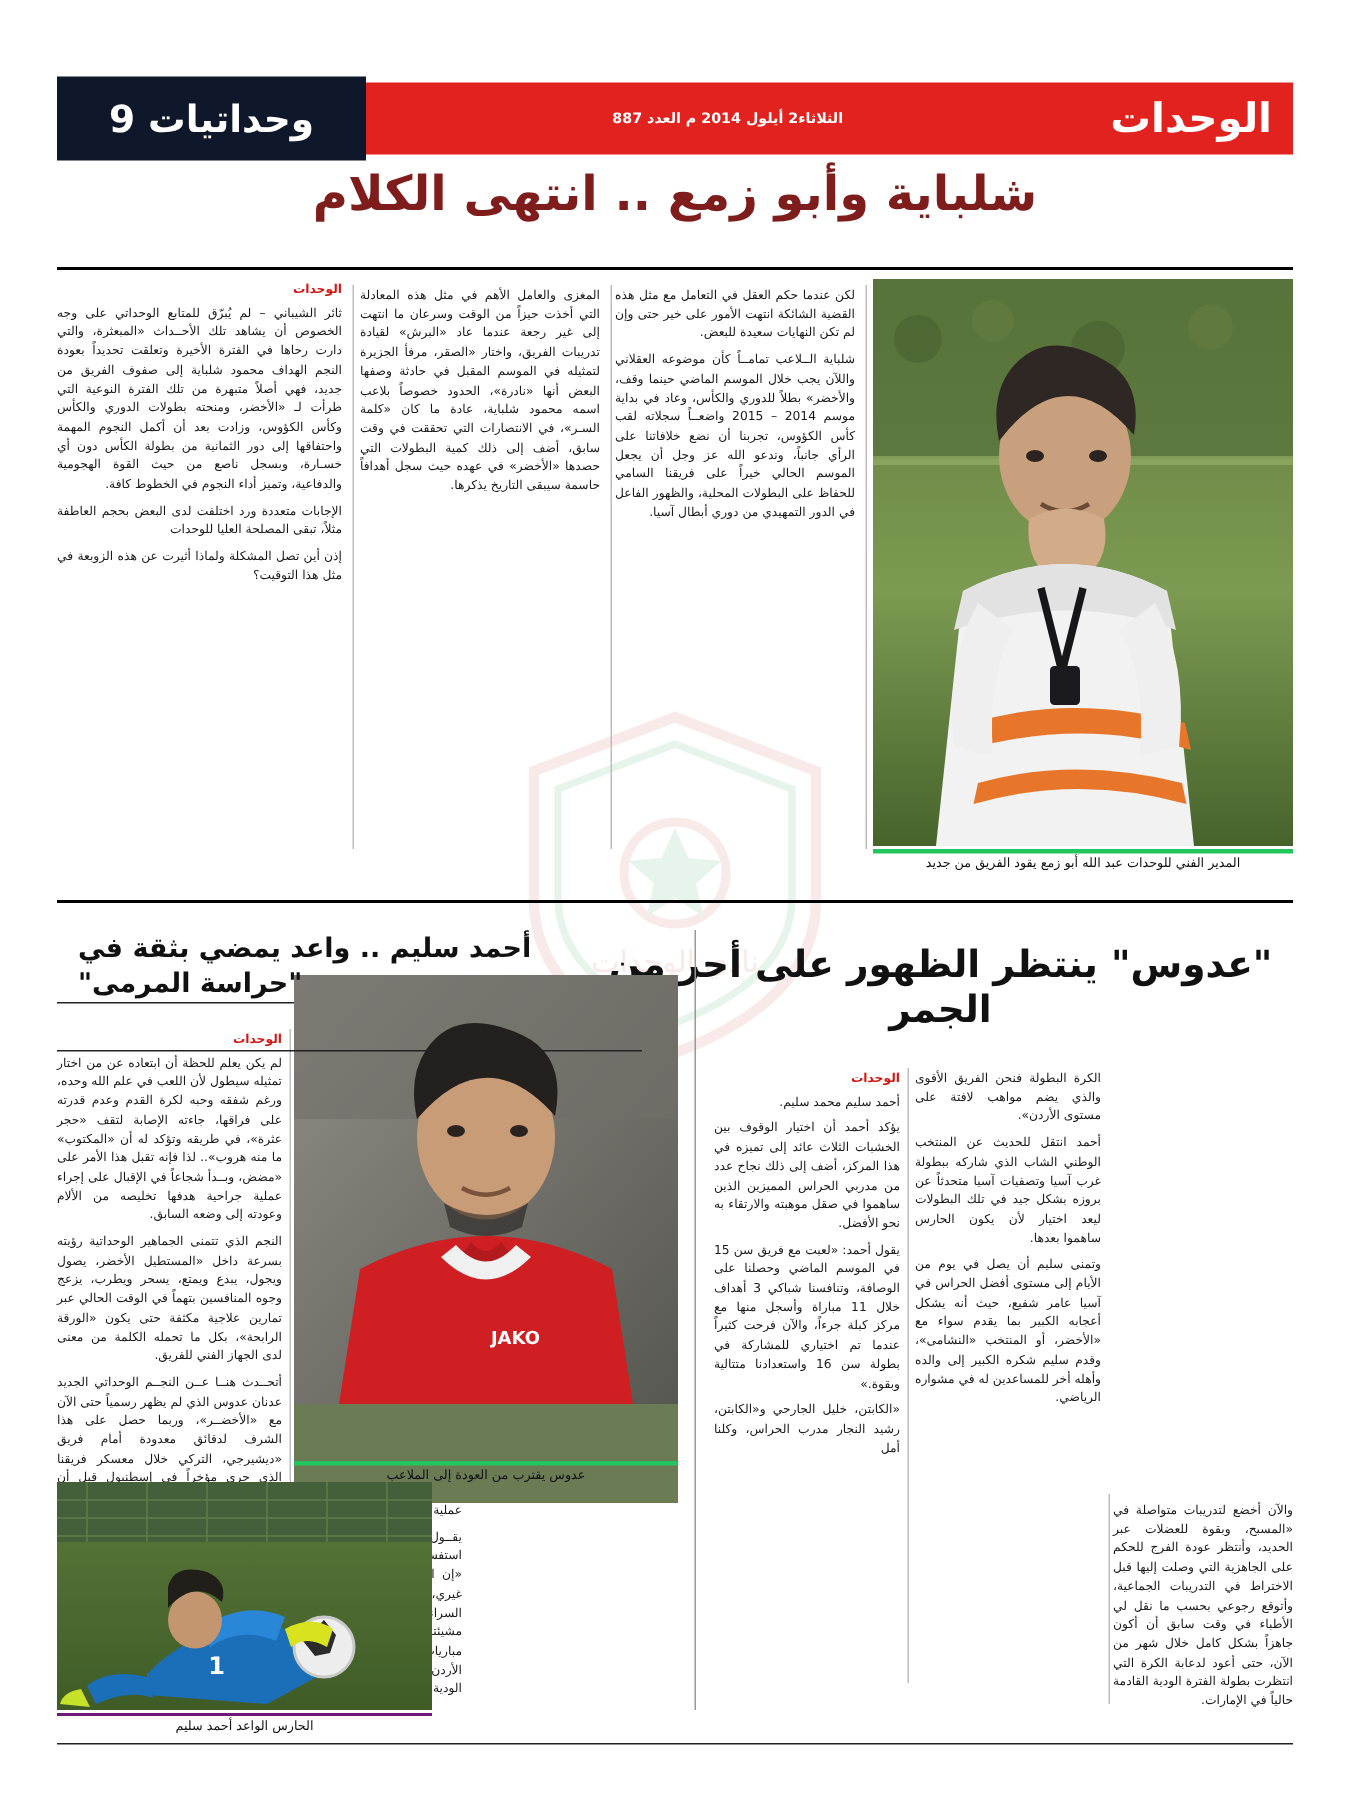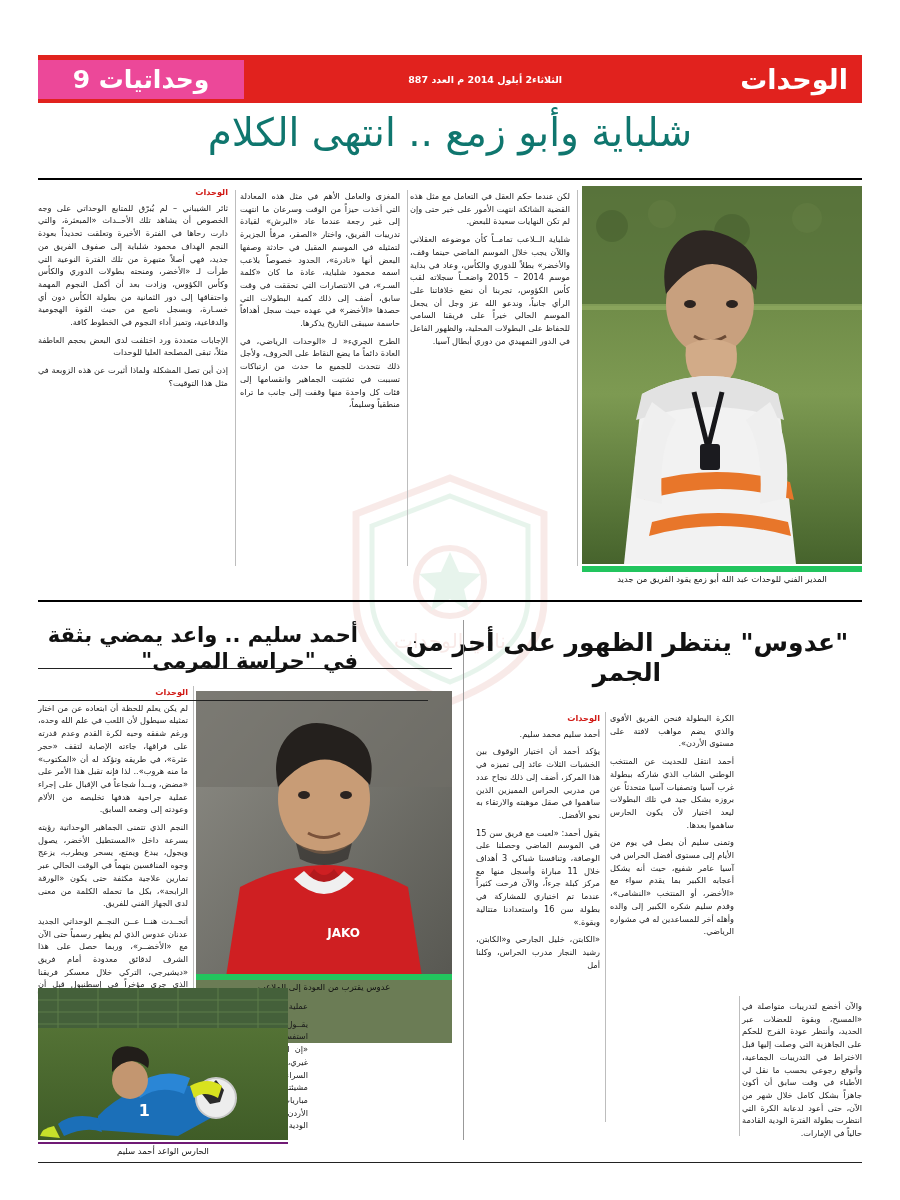--- a/index.html
+++ b/index.html
@@ -24,33 +24,33 @@
   }
   .masthead-right{
     display:flex;align-items:center;height:100%;
     padding-left:14px;padding-right:14px;
   }
   .masthead-title{
     color:#fff;font-size:27px;font-weight:bold;letter-spacing:0px;
     line-height:1;
   }
   .green-box{
-    background:#ec4899;height:39px;width:206px;
+    background:#0f172a;height:56px;width:206px;
     display:flex;align-items:center;justify-content:center;
   }
   .green-box span{color:#fff;font-size:25px;font-weight:bold;}
   .masthead-date{
     color:#fff;font-size:9.5px;font-weight:bold;
     padding:0 16px;white-space:nowrap;
   }
   
   .headline-main{
     position:absolute;right:38px;top:112px;width:824px;
     text-align:center;
-    font-size:39px;font-weight:normal;color:#0f766e;
+    font-size:32px;font-weight:bold;color:#7f1d1d;
     line-height:1.1;
     letter-spacing:-1px;
   }
   
   .rule{position:absolute;background:#000;}
   .rule.thin{height:1px;background:#222;}
   .rule.med{height:2px;background:#000;}
   .vrule{position:absolute;width:1px;background:#bdbdbd;}
   
   .crest{
@@ -58,42 +58,42 @@
     opacity:.10;
     pointer-events:none;
   }
   
   .photo{
     position:absolute;overflow:hidden;background:#6b7c55;
   }
   .caption{
     position:absolute;
     font-size:8.5px;color:#111;text-align:center;
-    border-top:6px solid #22c55e;padding-top:2px;
+    border-top:3px solid #22c55e;padding-top:2px;
   }
   
   .col{
     position:absolute;
     font-size:8.2px;line-height:1.55;
     text-align:justify;
     color:#1a1a1a;
   }
   .col p{margin:0 0 5px 0;}
   .byline{
     color:#d11a16;font-weight:bold;font-size:8.2px;
     margin-bottom:3px;text-align:right;
   }
   
   .headline-2{
     position:absolute;right:38px;top:628px;width:470px;
     text-align:center;font-size:25px;font-weight:bold;line-height:1.2;color:#111;
   }
   .headline-3{
-    position:absolute;left:28px;top:622px;width:330px;
-    text-align:right;font-size:21px;font-weight:bold;line-height:1.25;color:#111;
+    position:absolute;left:52px;top:622px;width:330px;
+    text-align:left;font-size:18px;font-weight:bold;line-height:1.25;color:#111;
   }
   .small-cap{
     position:absolute;font-size:8.5px;text-align:center;color:#111;
     border-top:2px solid #701a75;padding-top:2px;
   }
 </style>
 </head>
 <body>
 
 <div class="page">
@@ -165,40 +165,39 @@
   </div>
   <div class="caption" style="right:38px;top:566px;width:280px;">المدير الفني للوحدات عبد الله أبو زمع يقود الفريق من جديد</div>
 
   <div class="col" style="right:330px;top:190px;width:160px;margin-left:40px;">
     <p>لكن عندما حكم العقل في التعامل مع مثل هذه القضية الشائكة انتهت الأمور على خير حتى وإن لم تكن النهايات سعيدة للبعض.</p>
     <p>شلباية الــلاعب تمامــاً كأن موضوعه العقلاني واللآن يجب خلال الموسم الماضي حينما وقف، والأخضر» بطلاً للدوري والكأس، وعاد في بداية موسم 2014 – 2015 واضعــاً سجلاته لقب كأس الكؤوس، تجربنا أن نضع خلافاتنا على الرأي جانباً، وندعو الله عز وجل أن يجعل الموسم الحالي خيراً على فريقنا السامي للحفاظ على البطولات المحلية، والظهور الفاعل في الدور التمهيدي من دوري أبطال آسيا.</p>
   </div>
 
   <div class="col" style="right:500px;top:190px;width:160px;">
     <p>المغزى والعامل الأهم في مثل هذه المعادلة التي أخذت حيزاً من الوقت وسرعان ما انتهت إلى غير رجعة عندما عاد «البرش» لقيادة تدريبات الفريق، واختار «الصقر، مرفأ الجزيرة لتمثيله في الموسم المقبل في حادثة وصفها البعض أنها «نادرة»، الحدود خصوصاً بلاعب اسمه محمود شلباية، عادة ما كان «كلمة السـر»، في الانتصارات التي تحققت في وقت سابق، أضف إلى ذلك كمية البطولات التي حصدها «الأخضر» في عهده حيث سجل أهدافاً حاسمة سيبقى التاريخ يذكرها.</p>
-    <p>الطرح الجريء« لـ «الوحدات الرياضي، في العادة دائماً ما يضع النقاط على الحروف، ولأجل ذلك نتحدث للجميع ما حدث من ارتباكات تسببت في تشتيت الجماهير وانقسامها إلى فئات كل واحدة منها وقفت إلى جانب ما تراه منطقياً وسليماً،</p>
   </div>
 
   <div class="col" style="right:672px;top:186px;width:190px;">
     <div class="byline">الوحدات</div>
     <p>ثائر الشيباني – لم يُبرّق للمتابع الوحداتي على وجه الخصوص أن يشاهد تلك الأحــداث «المبعثرة، والتي دارت رحاها في الفترة الأخيرة وتعلقت تحديداً بعودة النجم الهداف محمود شلباية إلى صفوف الفريق من جديد، فهي أصلاً متبهرة من تلك الفترة النوعية التي طرأت لـ «الأخضر، ومنحته بطولات الدوري والكأس وكأس الكؤوس، وزادت بعد أن أكمل النجوم المهمة واحتفاقها إلى دور الثمانية من بطولة الكأس دون أي خسـارة، وبسجل ناصع من حيث القوة الهجومية والدفاعية، وتميز أداء النجوم في الخطوط كافة.</p>
     <p>الإجابات متعددة ورد اختلفت لدى البعض بحجم العاطفة مثلاً، تبقى المصلحة العليا للوحدات</p>
     <p>إذن أين تصل المشكلة ولماذا أثيرت عن هذه الزوبعة في مثل هذا التوقيت؟</p>
   </div>
 
   <div class="vrule" style="right:322px;top:190px;height:376px;"></div>
   <div class="vrule" style="right:492px;top:190px;height:376px;"></div>
   <div class="vrule" style="right:664px;top:190px;height:376px;"></div>
 
   <div class="rule med" style="right:38px;top:600px;width:824px;"></div>
 
   <div class="headline-2">"عدوس" ينتظر الظهور على أحر من الجمر</div>
   <div class="rule thin" style="right:448px;top:668px;width:414px;"></div>
 
-  <div class="photo" style="right:448px;top:691px;width:256px;height:352px;">
+  <div class="photo" style="right:448px;top:650px;width:256px;height:352px;">
     <svg width="256" height="286" viewBox="0 0 256 286">
       <defs>
         <linearGradient id="gbg2" x1="0" y1="0" x2="1" y2="1">
           <stop offset="0%" stop-color="#8e8d86"></stop>
           <stop offset="100%" stop-color="#585852"></stop>
         </linearGradient>
       </defs>
       <rect width="256" height="286" fill="url(#gbg2)"></rect>
       <rect x="0" y="0" width="256" height="96" fill="#6f6e68" opacity="0.6"></rect>
 

